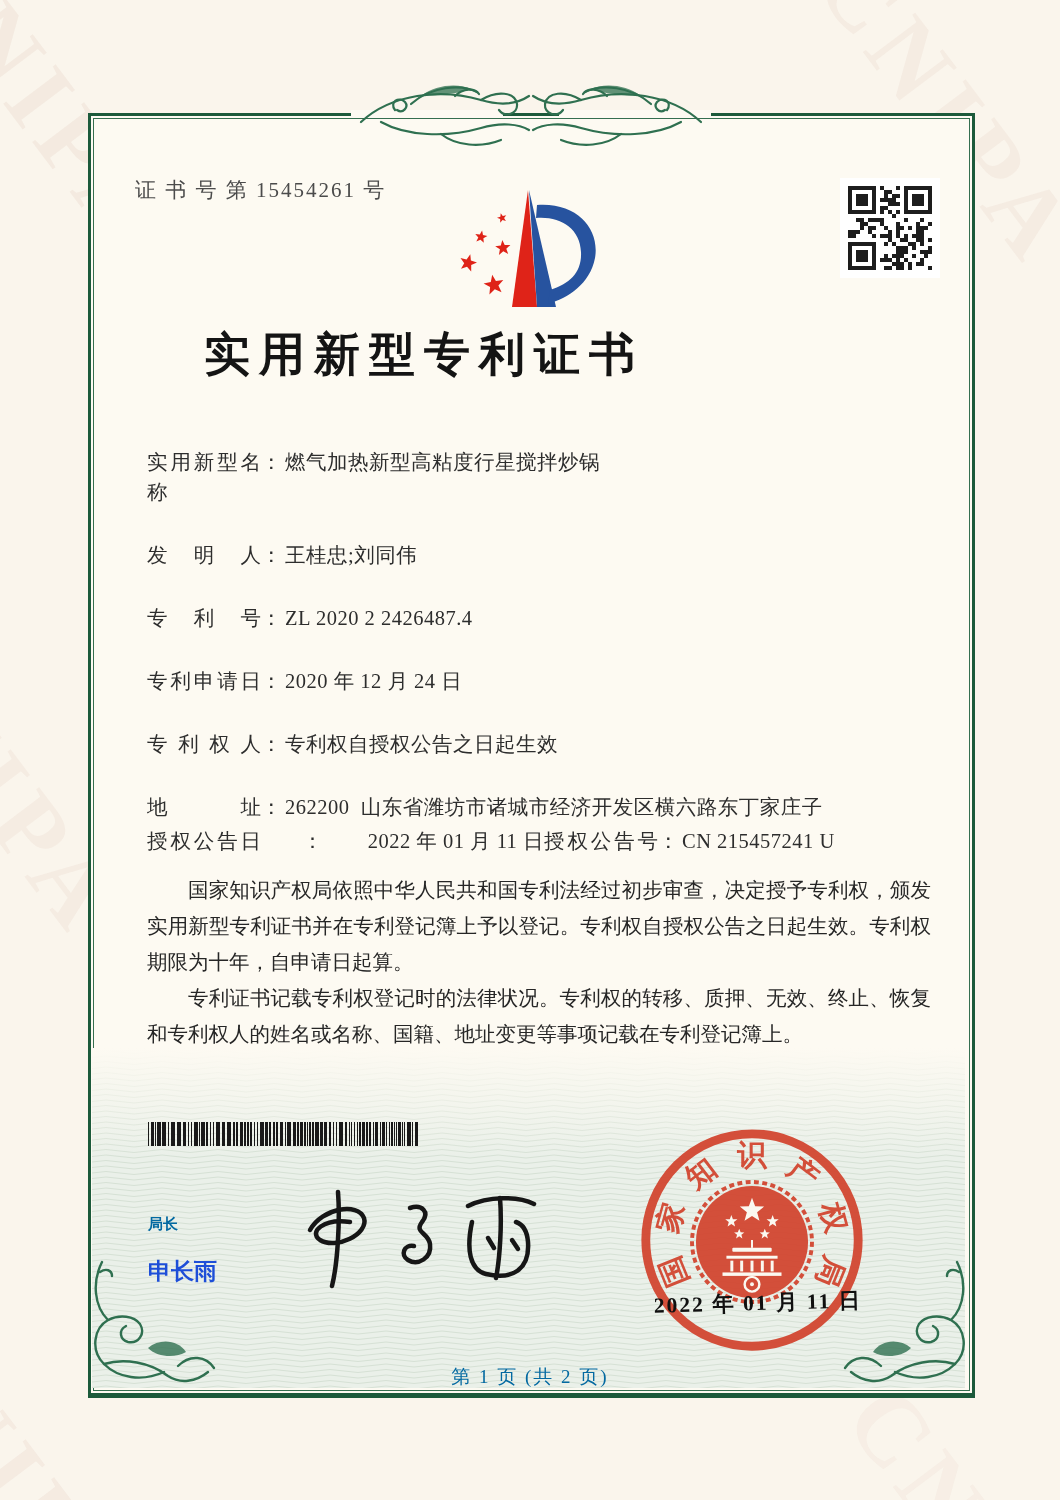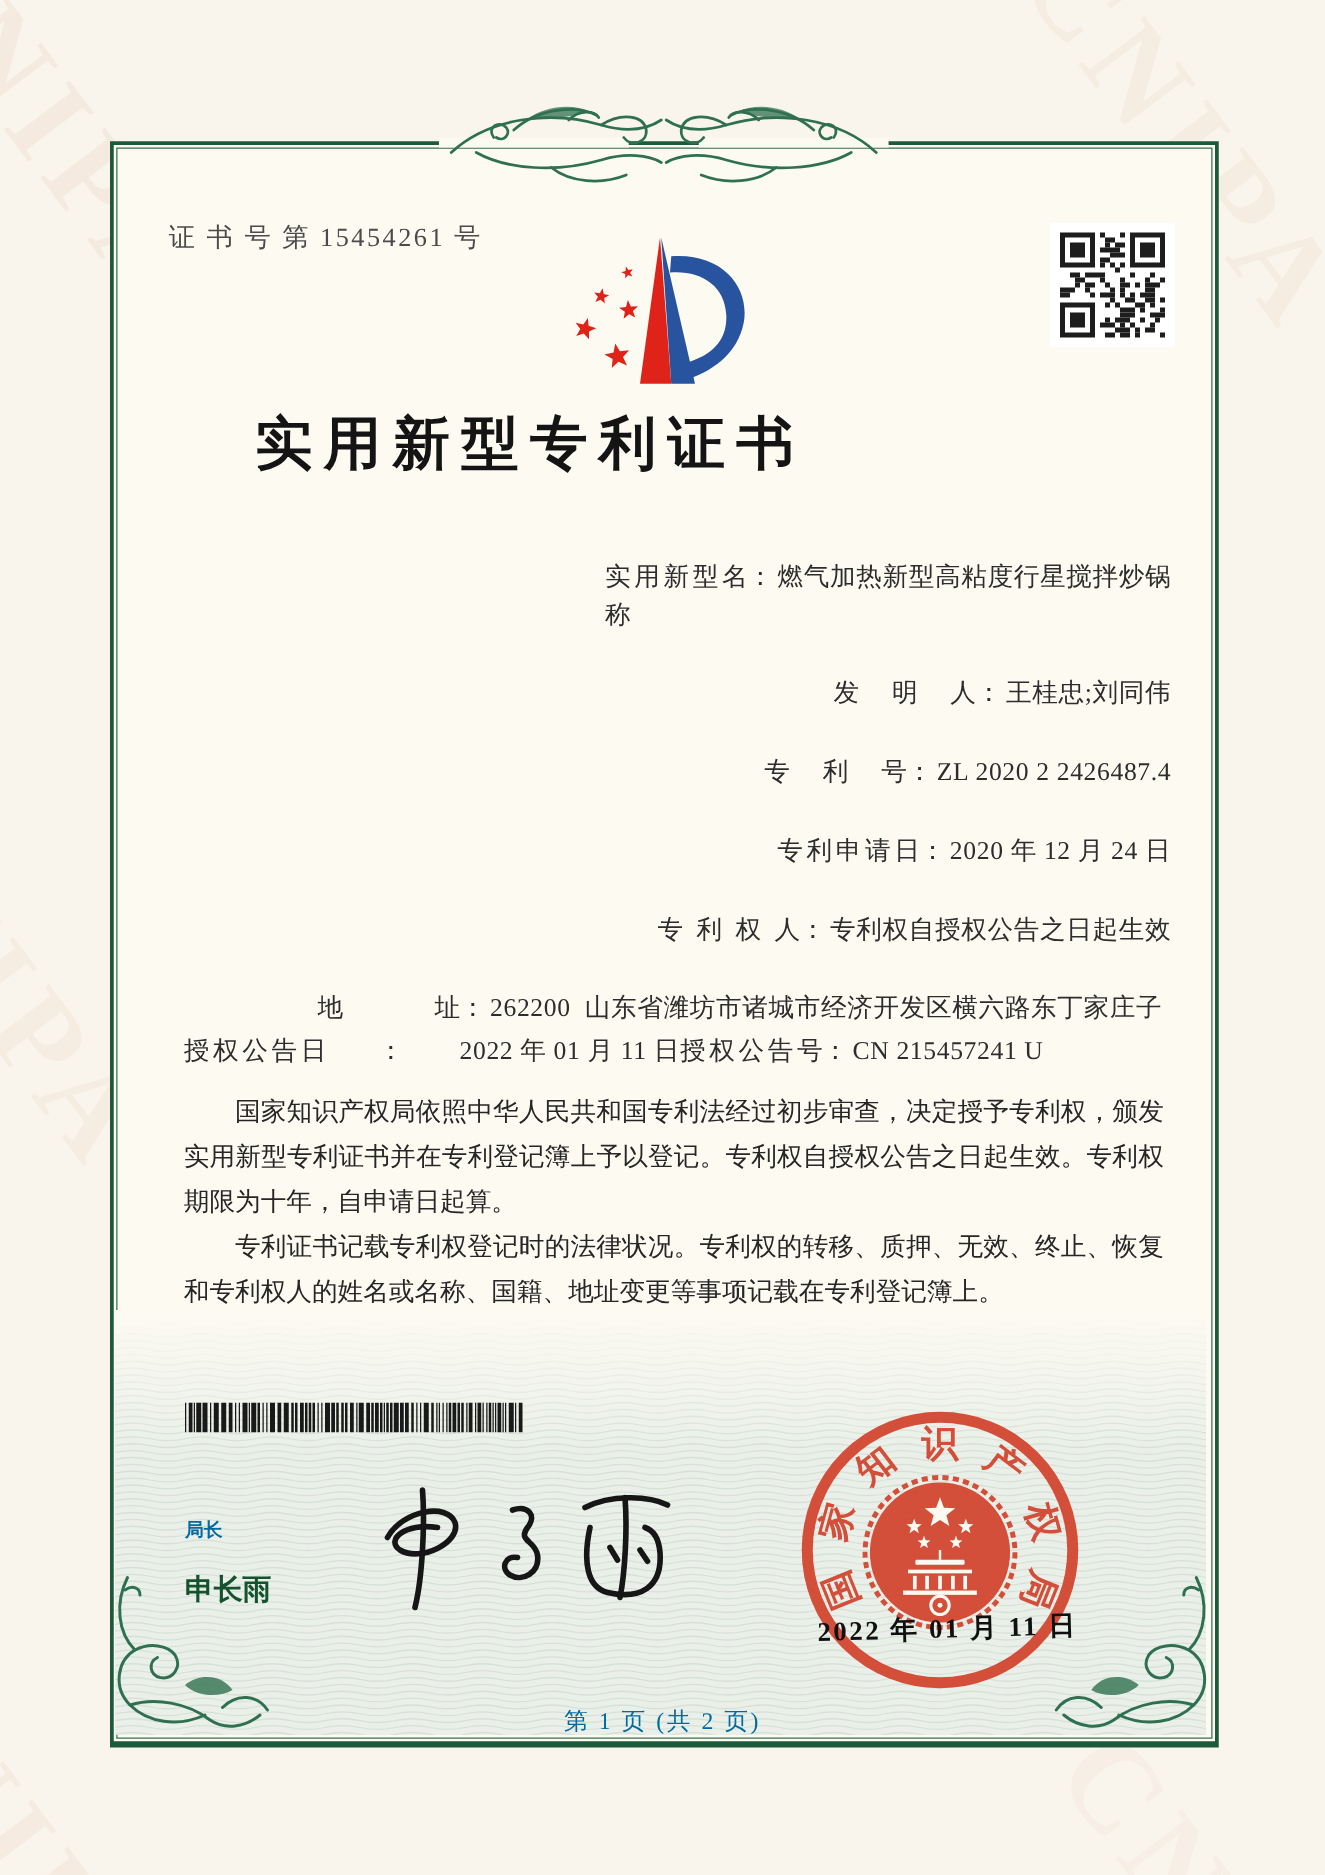--- a/index.html
+++ b/index.html
@@ -18,40 +18,40 @@
   .waves-fade{position:absolute;left:0;top:0;width:100%;height:110px;
               background:linear-gradient(#fdfaf2, rgba(253,250,242,0));}
   
   .certno{position:absolute;left:135px;top:176px;font-size:21px;letter-spacing:2px;color:#4b4b4b;}
   .logo{position:absolute;left:440px;top:178px;}
   .qr{position:absolute;left:840px;top:178px;}
   .title{position:absolute;left:0;top:324px;width:848px;text-align:center;
          font-size:46px;font-weight:bold;letter-spacing:9px;color:#141414;}
   
   .fields{position:absolute;left:147px;top:447px;width:790px;font-size:20.5px;color:#2d2d2d;}
-  .frow{display:flex;margin-bottom:33px;line-height:30px;justify-content:flex-end;}
+  .frow{display:flex;margin-bottom:33px;line-height:30px;}
   .frow.address{margin-bottom:4px;}
   .flabel{display:inline-block;width:114px;text-align:justify;text-align-last:justify;flex:0 0 114px;}
   .fcolon{flex:0 0 24px;}
   .fvalue{white-space:pre-wrap;letter-spacing:0.5px;}
   .frow.address .fvalue{width:545px;}
   .grow{display:flex;line-height:30px;}
   .gpair1{display:flex;width:397px;flex:0 0 397px;justify-content:space-between;}
   .gpair2{display:flex;}
   
   .paras{position:absolute;left:147px;top:872px;width:784px;font-size:20.5px;line-height:36px;
          color:#262626;text-align:justify;}
   .paras p{margin:0;text-indent:2em;}
   
   .barcode{position:absolute;left:148px;top:1122px;}
   
   .sig-title{position:absolute;left:148px;top:1215px;font-size:15px;font-weight:600;
              font-family:Liberation Sans, sans-serif;color:#0369a1;}
   .sig-name{position:absolute;left:148px;top:1256px;font-size:23px;font-weight:600;
-            font-family:"Liberation Sans","DejaVu Sans",sans-serif;color:#14532d;}
+            font-family:"Liberation Sans","DejaVu Sans",sans-serif;color:#1d4ed8;}
   .sig-script{position:absolute;left:272px;top:1178px;}
   
   .seal{position:absolute;left:634px;top:1122px;opacity:0.92;}
   .seal-date{position:absolute;left:652px;top:1288px;width:212px;text-align:center;
              font-size:21.5px;font-weight:600;letter-spacing:2px;color:#101010;transform:rotate(-1.5deg);}
   
   .pageinfo{position:absolute;left:0;top:1364px;width:1060px;text-align:center;
             font-size:19px;color:#0369a1;letter-spacing:2px;}
   .contnote{position:absolute;left:0;top:1432px;width:1060px;text-align:center;
             font-size:20px;color:#2c2c2c;letter-spacing:3px;}

